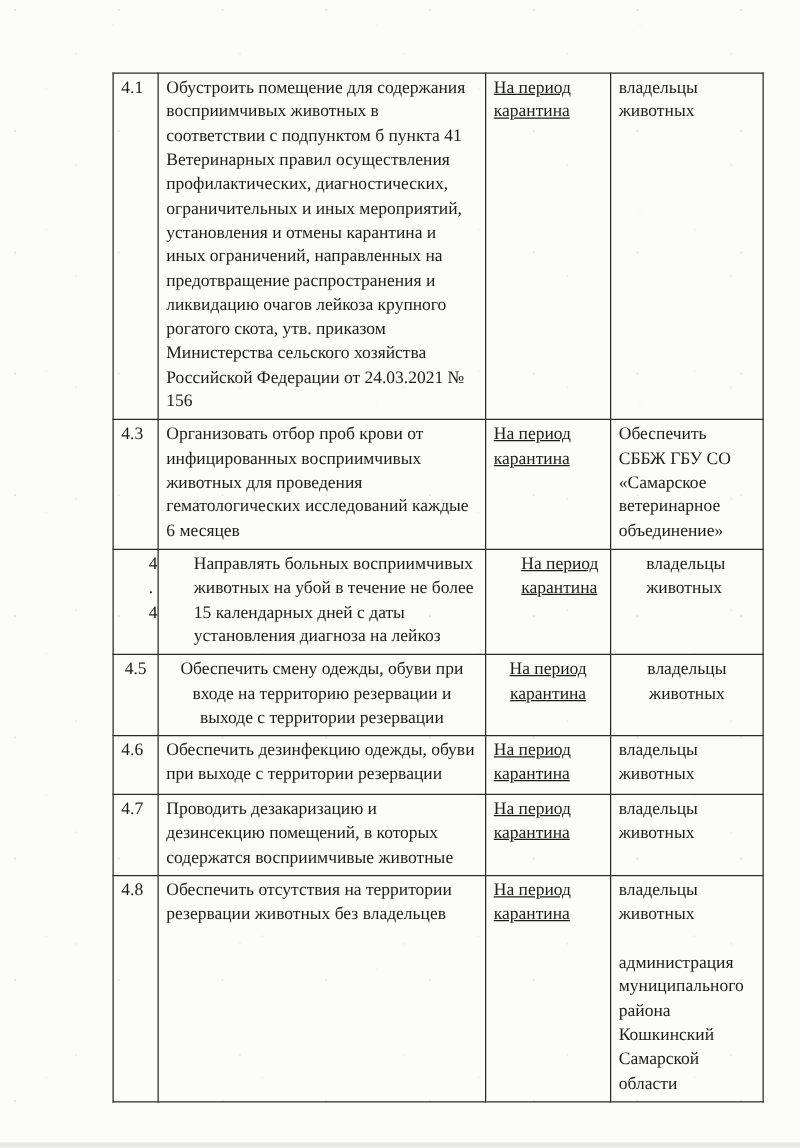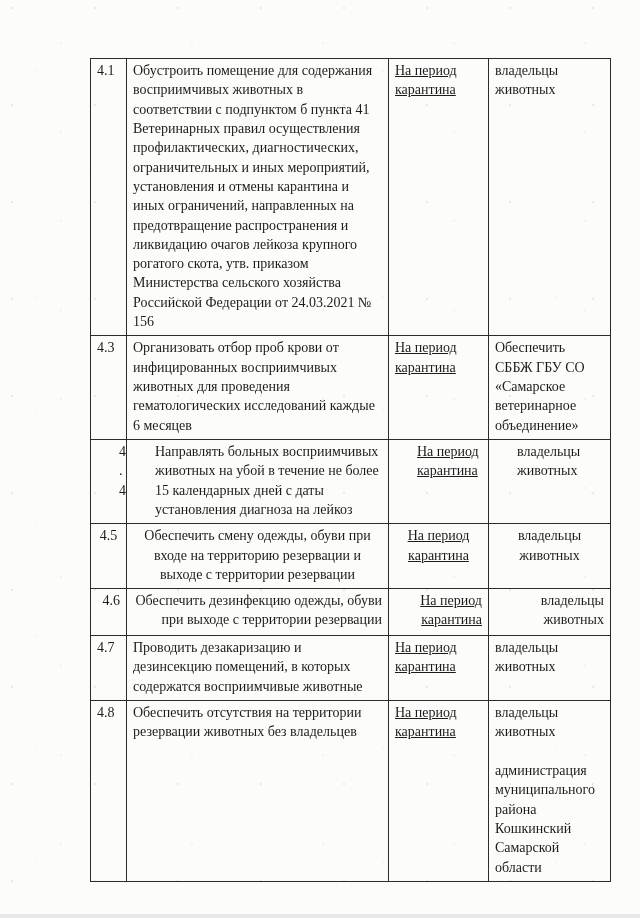--- a/index.html
+++ b/index.html
@@ -51,21 +51,21 @@
   td.c-measure { padding-left: 7px; padding-right: 8px; margin-top: 36px; }
   td.c-period  { padding-left: 7px; text-decoration: underline; }
   td.c-resp    { padding-left: 7px; white-space: pre-line; }
 
   
   tr.r1 td { height: 192px; }
   tr.r2 td { height: 52px; }
   tr.r3 td { height: 74px; }
   tr.r4 td { height: 70px; padding-left: 28px; }
   tr.r5 td { height: 42px; text-align: center; }
-  tr.r6 td { height: 40px; text-align: right; }
+  tr.r6 td { height: 40px; }
   tr.r7 td { height: 44px; }
   tr.r8 td { height: 122px; }
 </style>
 </head>
 <body>
 
 <div class="page">
   <div class="noise"></div>
 
   <table class="doc-table">

